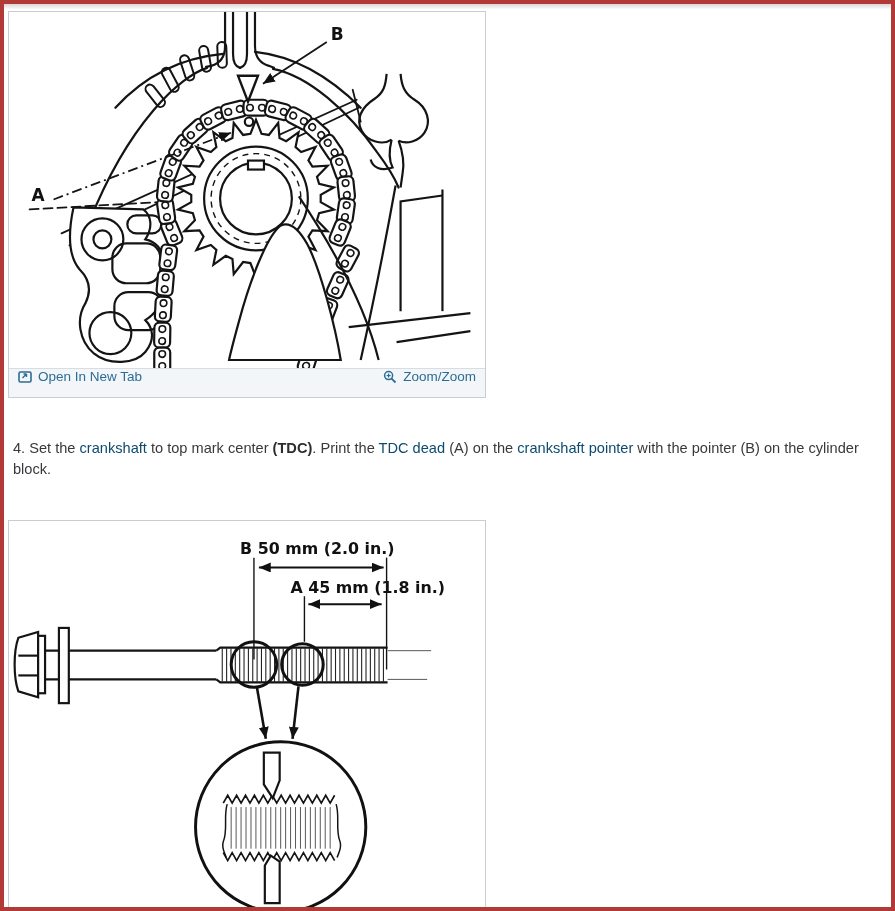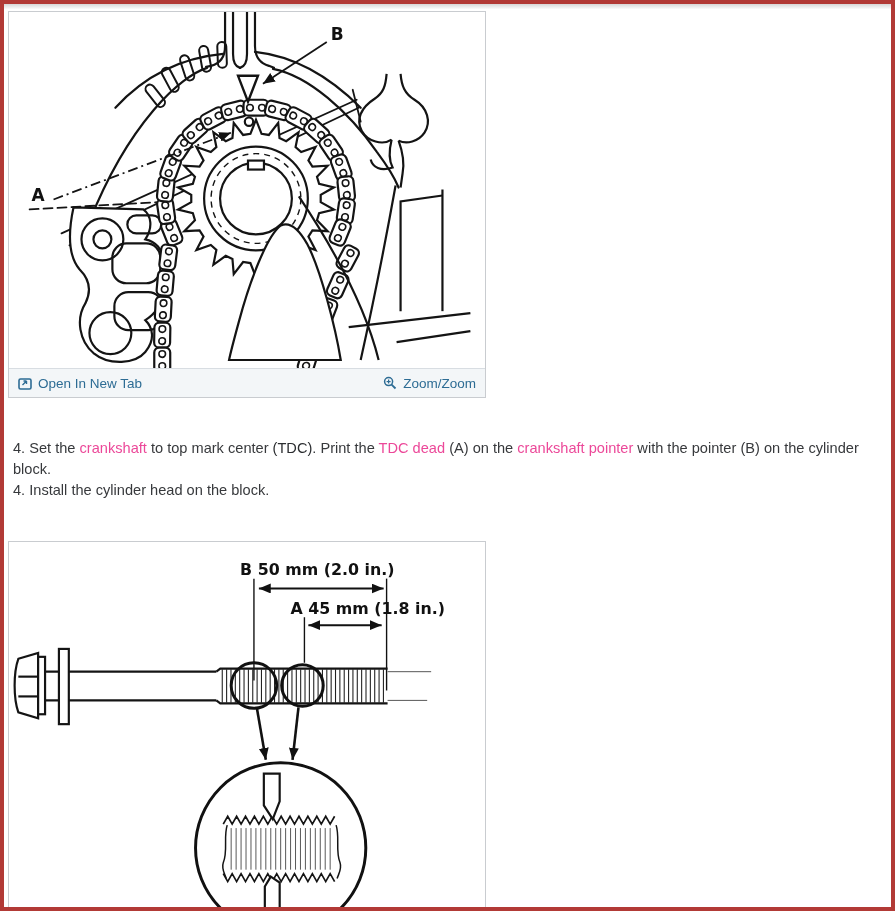--- a/index.html
+++ b/index.html
@@ -4,27 +4,27 @@
 <style>
   html,body{margin:0;padding:0;background:#fff;font-family:"Liberation Sans",sans-serif;}
   .page{position:relative;width:895px;height:911px;box-sizing:border-box;
         border:4px solid #b23a36;background:#fff;overflow:hidden;}
   .top-shade{height:5px;width:100%;background:linear-gradient(#d7d7d7,#fbfbfb);}
   .figure-box{width:478px;margin-left:4px;border:1px solid #c9ccd0;background:#fff;box-sizing:border-box;}
   .fig1{margin-top:2px;}
   .fig-canvas{display:block;background:#fff;}
   .fig1 .fig-canvas{height:356px;}
   .fig-footer{height:28px;background:#f3f6f8;border-top:1px solid #d8dde2;
-              display:flex;justify-content:space-between;align-items:center;padding:0 9px;}
+              display:flex;justify-content:space-between;align-items:flex-start;padding:0 9px;}
   .fig-link{display:flex;align-items:center;gap:6px;color:#2d6c94;font-size:13.5px;
             text-decoration:none;cursor:pointer;}
   .fig-link svg{display:block;}
   .steps{margin:40px 8px 0 9px;font-size:14.6px;line-height:21px;color:#37393c;}
-  .steps a{color:#ec4899;text-decoration:none;}
-  .steps strong{font-weight:normal;color:#2b2d30;}
+  .steps a{color:#0c4a6e;text-decoration:none;}
+  .steps strong{font-weight:bold;color:#2b2d30;}
   .fig2{margin-top:40px;border-bottom:none;height:394px;overflow:hidden;}
   .fig2 .fig-canvas{height:394px;}
   text.draw-label{font-family:"DejaVu Sans",sans-serif;font-weight:bold;fill:#111;}
 </style>
 </head>
 <body>
 
 <div class="page">
   <div class="top-shade"></div>
 
@@ -270,21 +270,20 @@
           <line x1="5.6" y1="3.6" x2="5.6" y2="7.6" stroke="#2d6c94" stroke-width="1.2"></line>
           <line x1="8.6" y1="8.6" x2="12.5" y2="12.5" stroke="#2d6c94" stroke-width="1.8"></line>
         </svg>
         <span>Zoom/Zoom</span>
       </a>
     </div>
   </div>
 
   <div class="steps">
     <div><span>4. Set the </span><a href="#">crankshaft</a><span> to top mark center </span><strong>(TDC)</strong><span>. Print the </span><a href="#">TDC dead</a><span> (A) on the </span><a href="#">crankshaft pointer</a><span> with the pointer (B) on the cylinder block.</span></div>
-    <div>4. Install the cylinder head on the block.</div>
   </div>
 
   <div class="figure-box fig2">
     <div class="fig-canvas">
       <svg width="478" height="394" viewBox="0 0 478 398">
         <defs>
           <marker id="ah2" markerUnits="userSpaceOnUse" markerWidth="16" markerHeight="12" refX="12" refY="5" orient="auto-start-reverse">
             <path d="M0,0 L12,5 L0,10 Z" fill="#111"></path>
           </marker>
         </defs>

